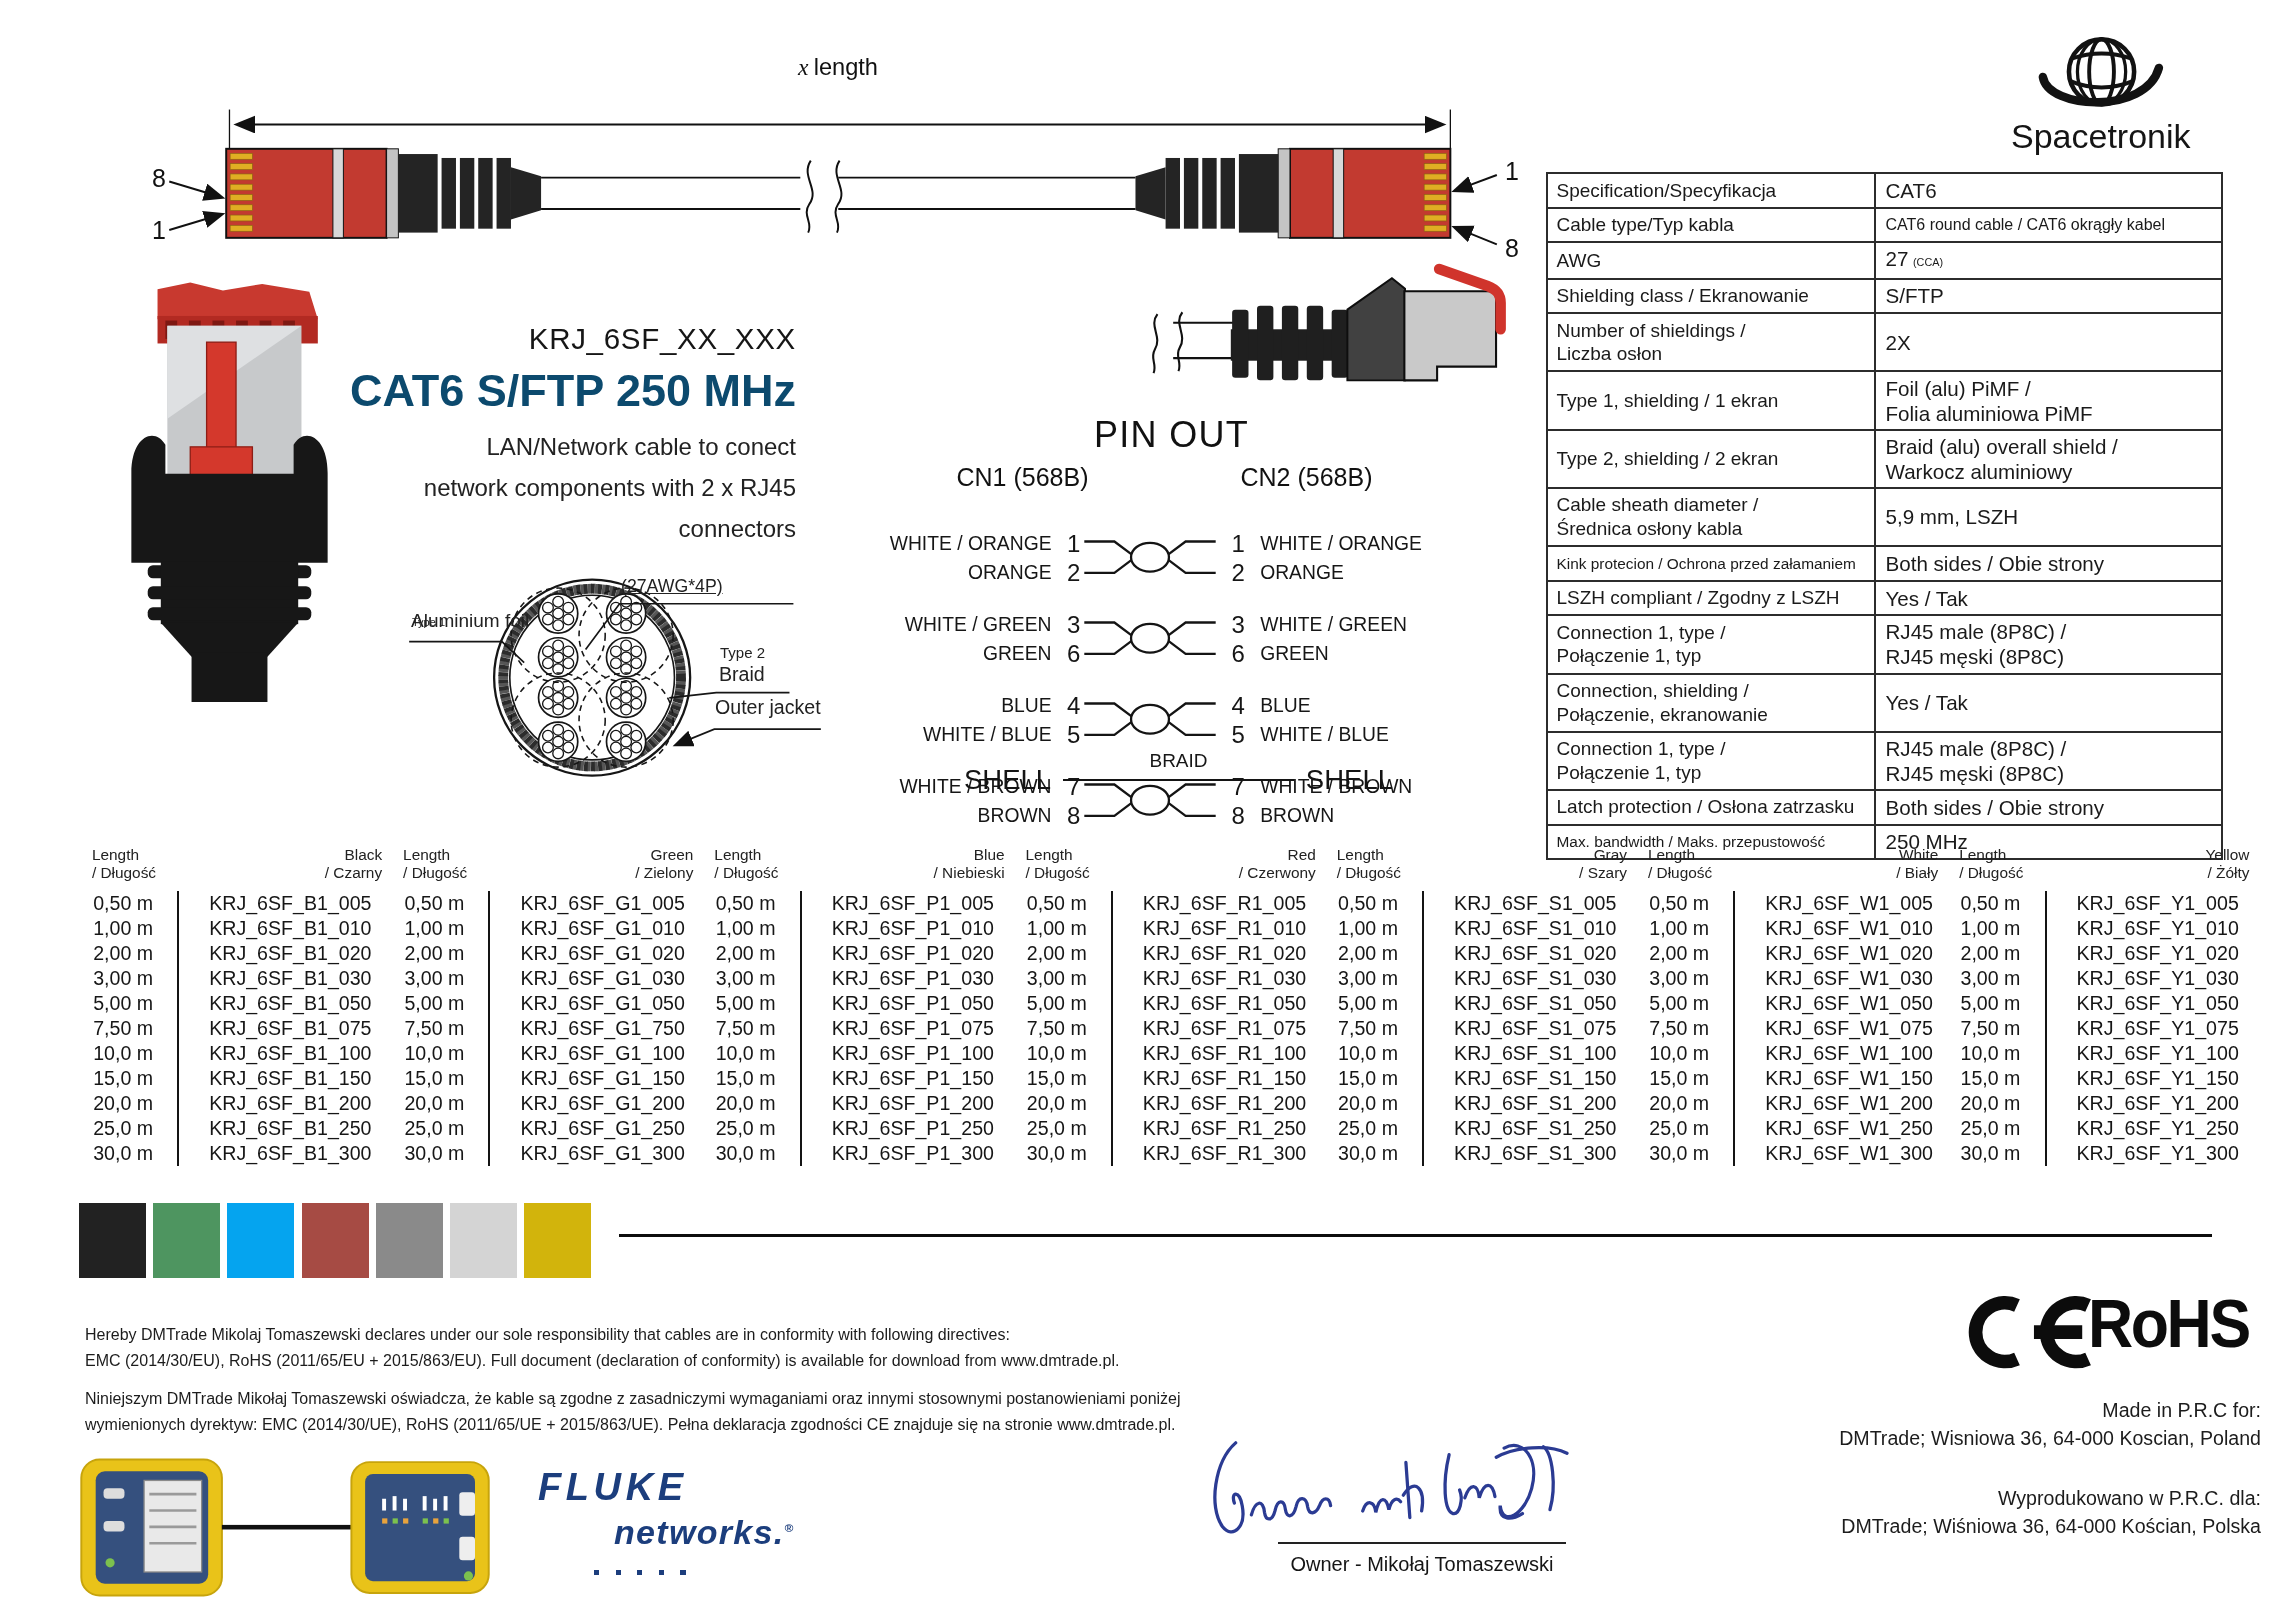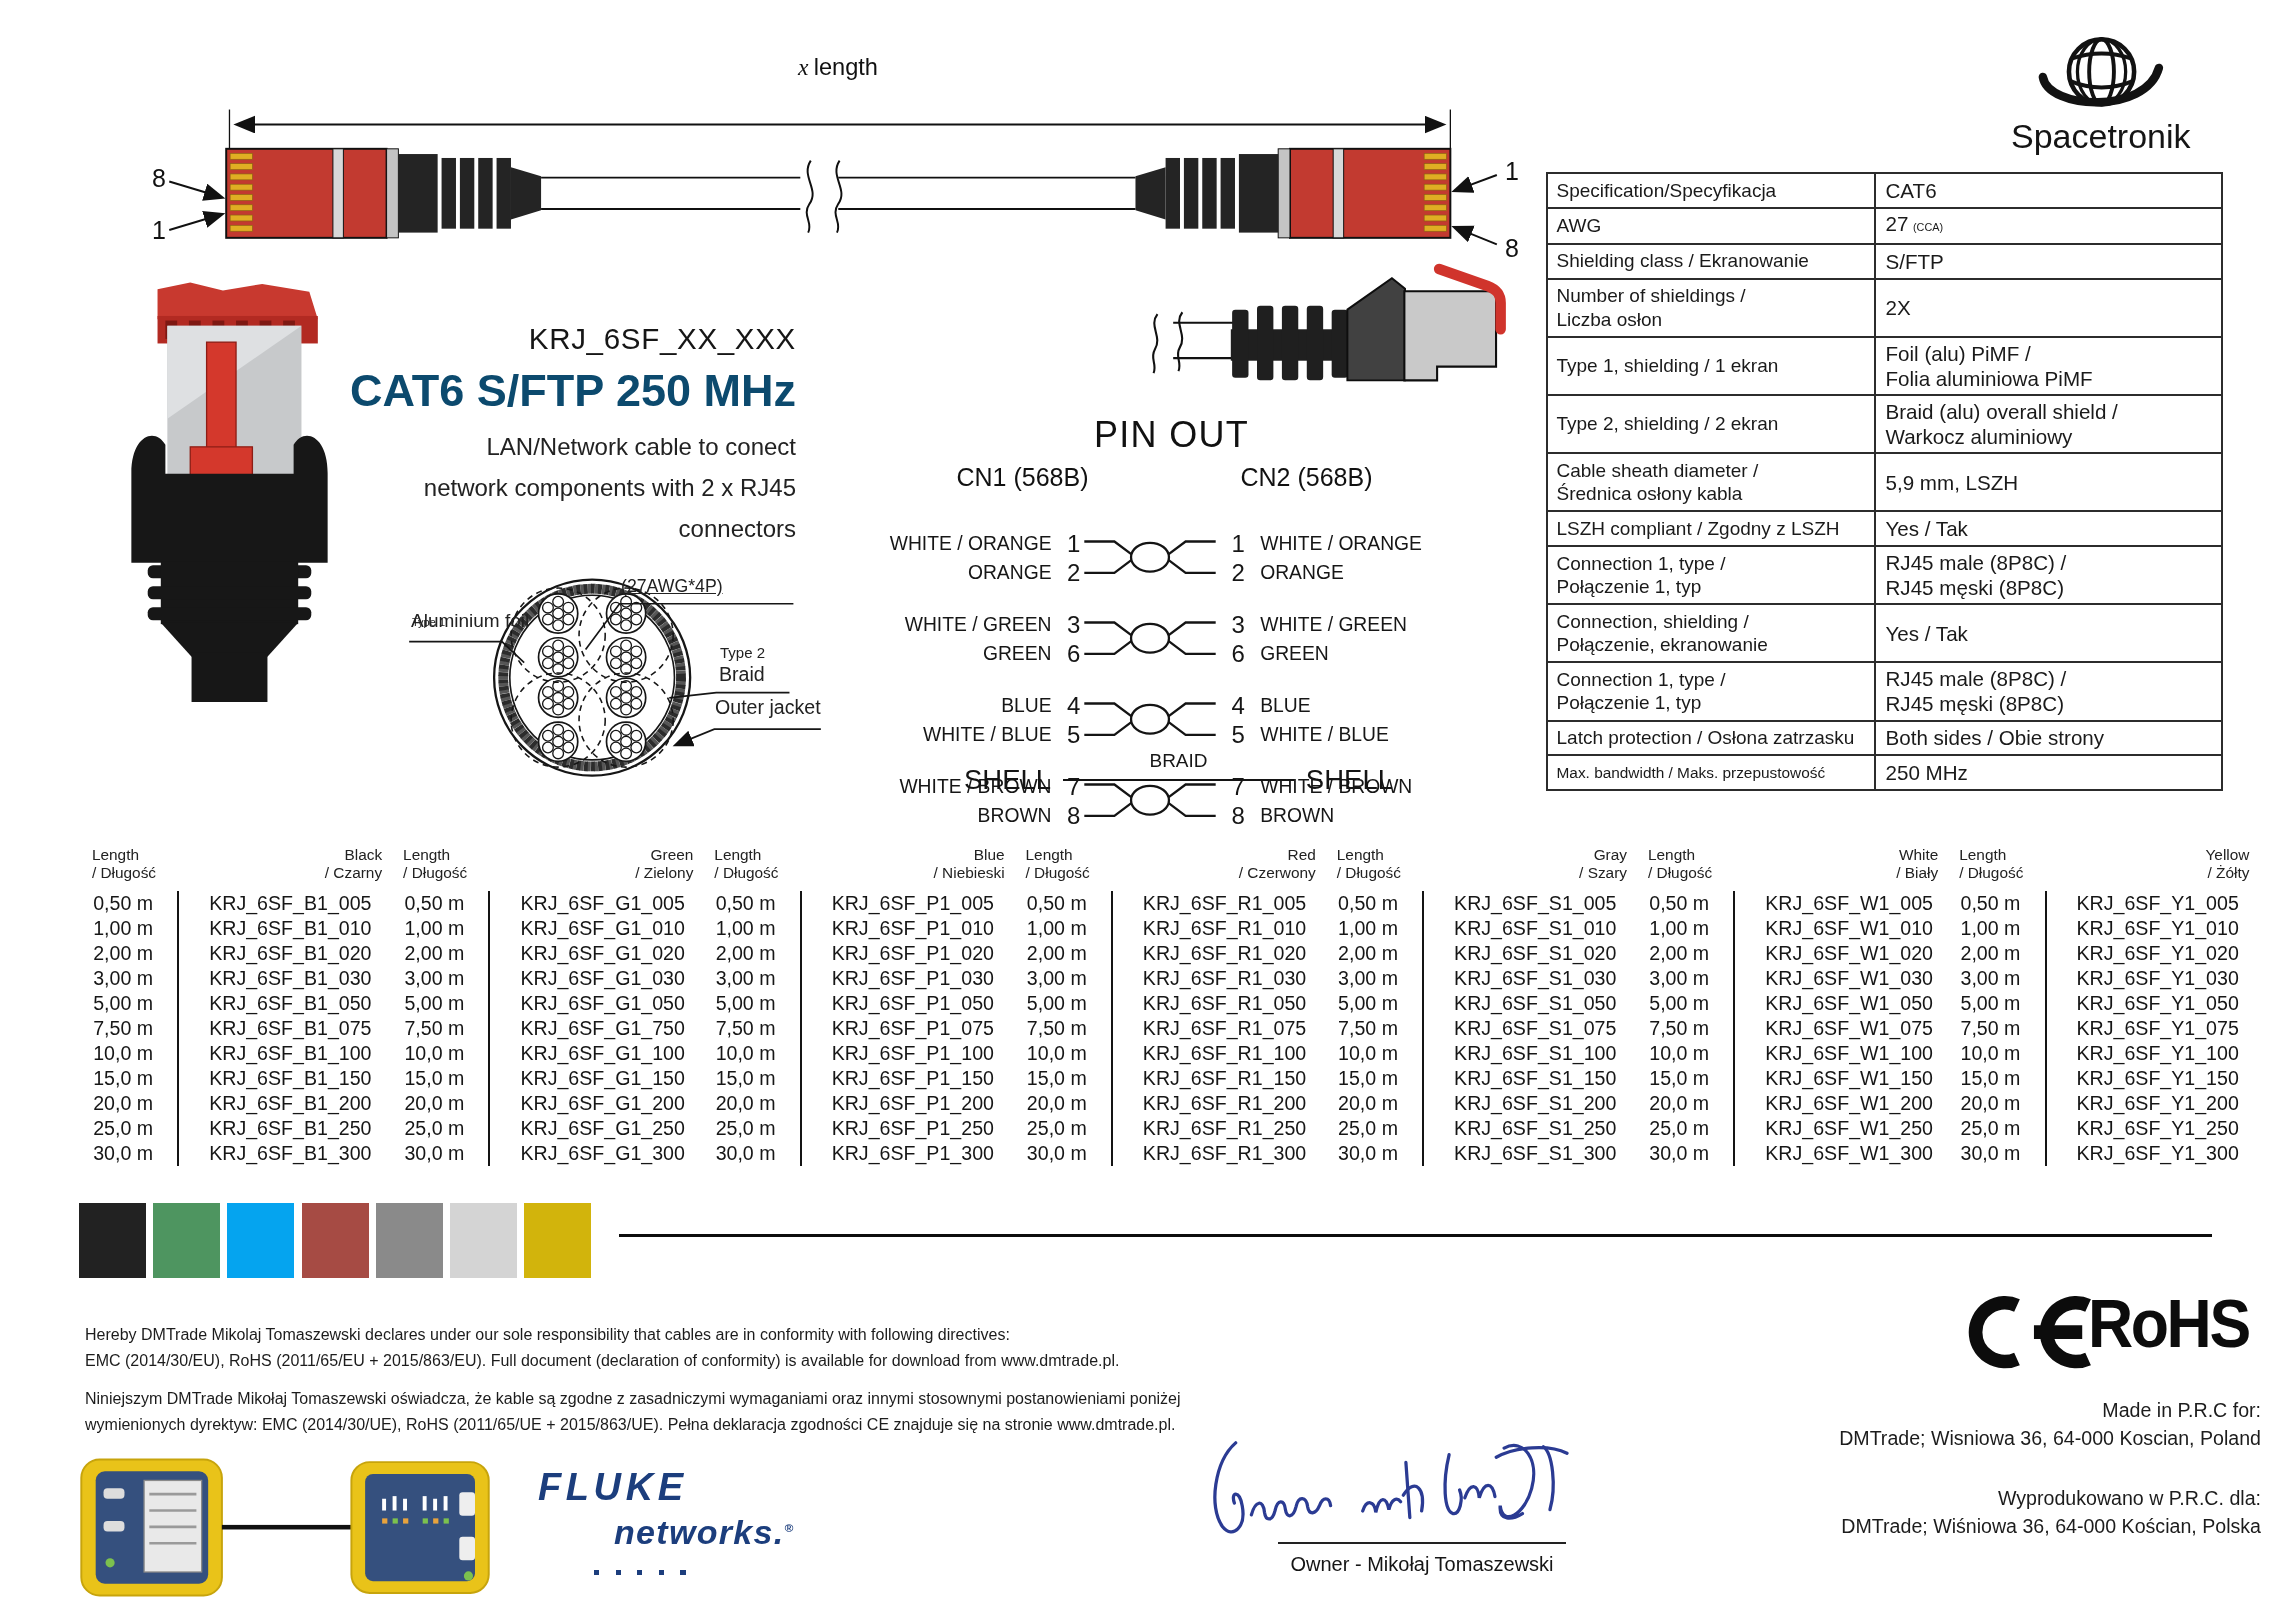--- a/index.html
+++ b/index.html
@@ -383,20 +383,24 @@
     </div>
   </div>
 
   <table id="spec-table">
     <tbody id="spec-body">
         <tr class="h1">
           <td class="spec-label">Specification/Specyfikacja</td>
           <td class="spec-value">CAT6</td>
         </tr>
         <tr class="h1">
+          <td class="spec-label">Cable type/Typ kabla</td>
+          <td class="spec-value sm-value">CAT6 round cable / CAT6 okrągły kabel</td>
+        </tr>
+        <tr class="h1">
           <td class="spec-label">AWG</td>
           <td class="spec-value">27<span class="awg-sub">(CCA)</span></td>
         </tr>
         <tr class="h1">
           <td class="spec-label">Shielding class / Ekranowanie</td>
           <td class="spec-value">S/FTP</td>
         </tr>
         <tr class="h2">
           <td class="spec-label">Number of shieldings /
 Liczba osłon</td>
@@ -409,20 +413,24 @@
         </tr>
         <tr class="h2">
           <td class="spec-label">Type 2, shielding / 2 ekran</td>
           <td class="spec-value">Braid (alu) overall shield /
 Warkocz aluminiowy</td>
         </tr>
         <tr class="h2">
           <td class="spec-label">Cable sheath diameter /
 Średnica osłony kabla</td>
           <td class="spec-value">5,9 mm, LSZH</td>
+        </tr>
+        <tr class="h1">
+          <td class="spec-label sm-label">Kink protecion  / Ochrona przed załamaniem</td>
+          <td class="spec-value">Both sides / Obie strony</td>
         </tr>
         <tr class="h1">
           <td class="spec-label">LSZH compliant / Zgodny z LSZH</td>
           <td class="spec-value">Yes / Tak</td>
         </tr>
         <tr class="h2">
           <td class="spec-label">Connection 1, type /
 Połączenie 1, typ</td>
           <td class="spec-value">RJ45 male (8P8C) /
 RJ45 męski (8P8C)</td>

